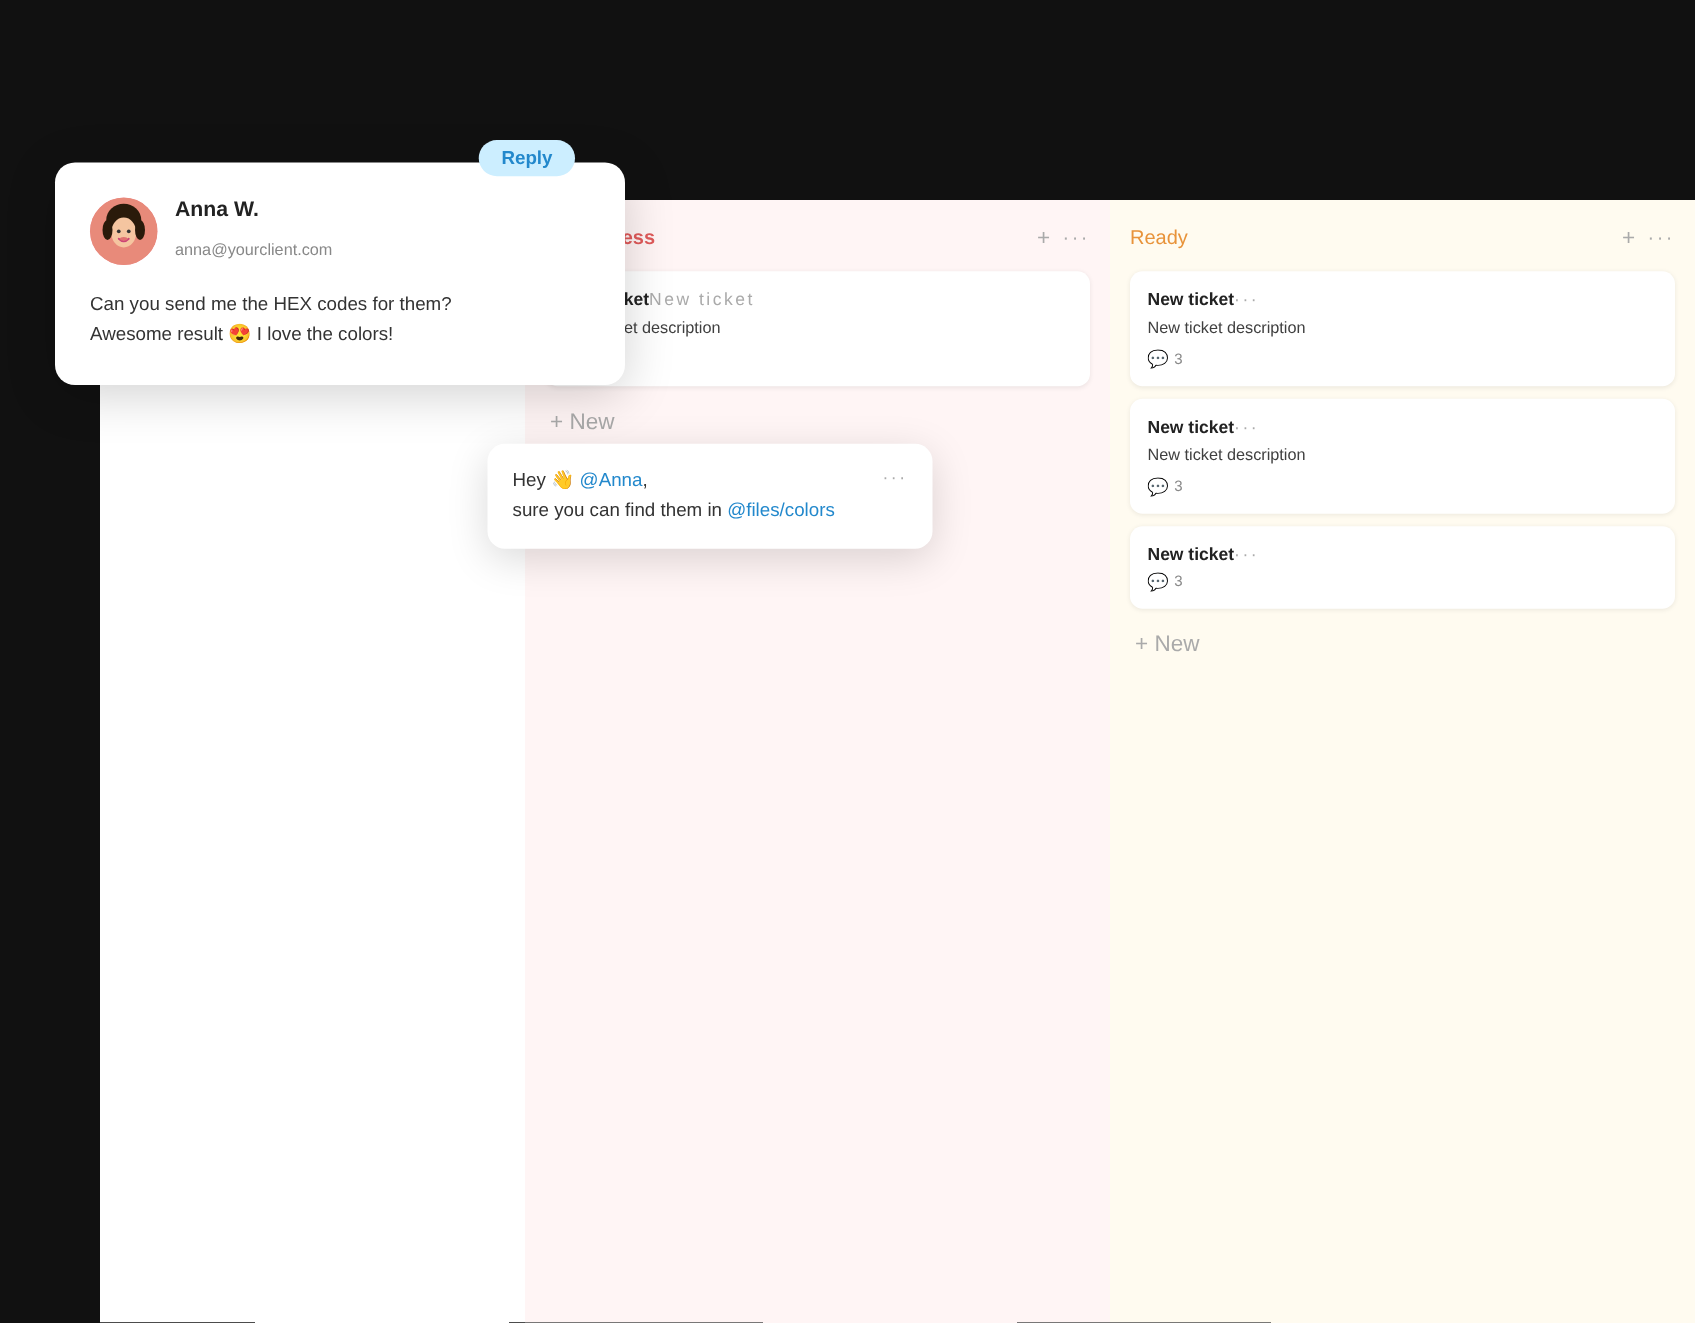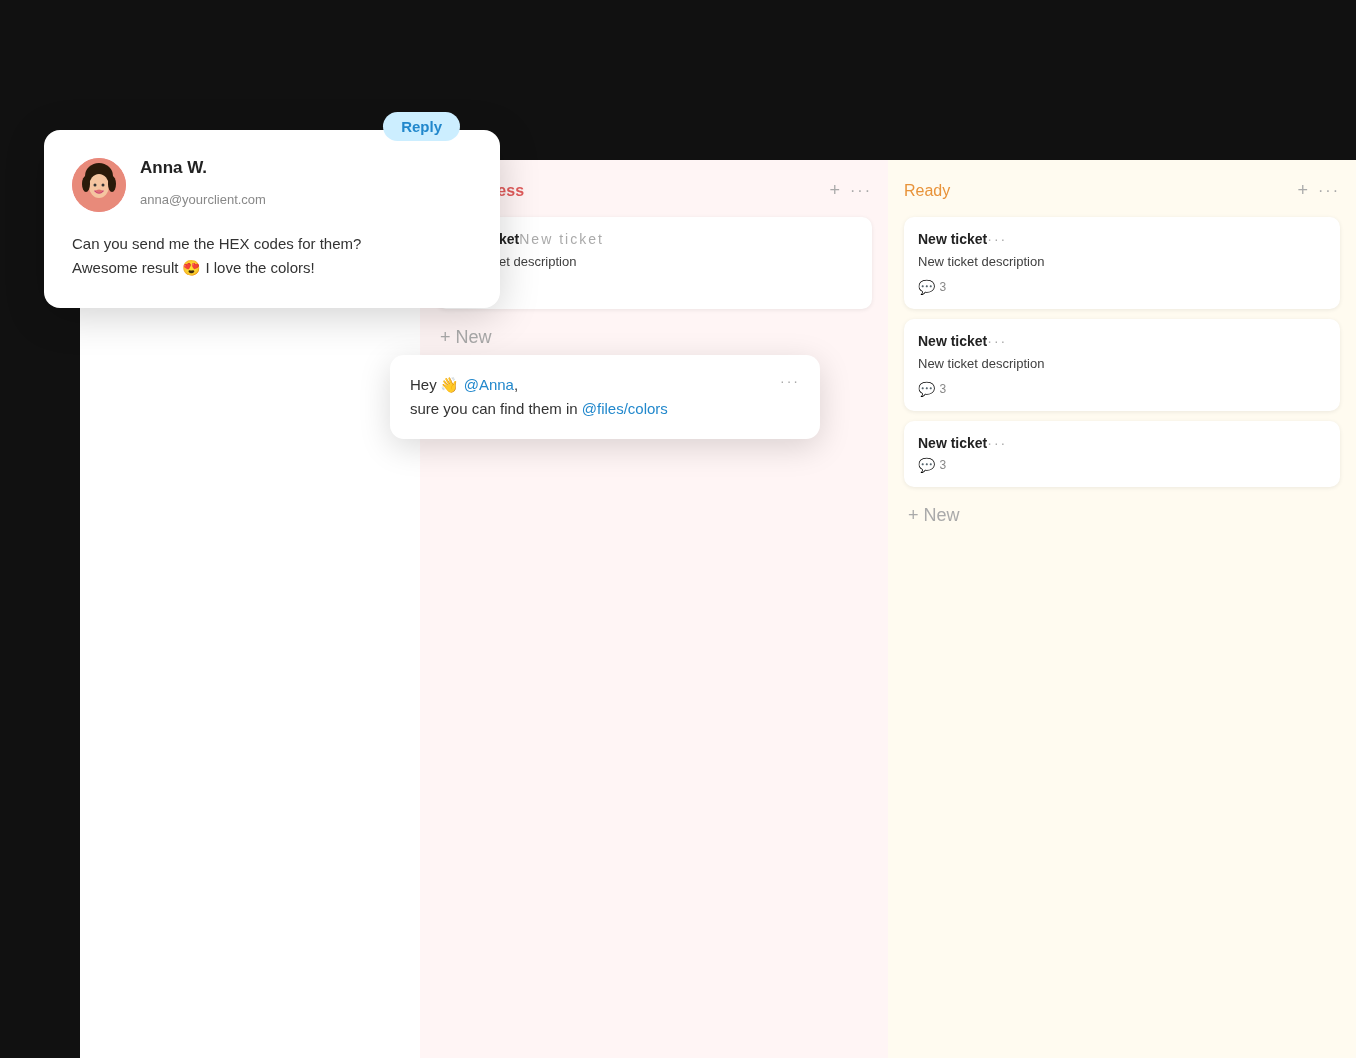--- a/index.html
+++ b/index.html
@@ -227,21 +227,21 @@
       font-size: 15px;
       color: #333;
       line-height: 1.6;
     }
 
     
     .reply-tooltip {
       position: absolute;
       top: 355px;
       left: 390px;
-      width: 430px;
+      width: 356px;
       background: #fff;
       border-radius: 14px;
       padding: 18px 20px;
       box-shadow: 0 8px 32px rgba(0,0,0,0.15);
       z-index: 20;
       font-size: 15px;
       color: #333;
     }
 
     .reply-tooltip-header {

